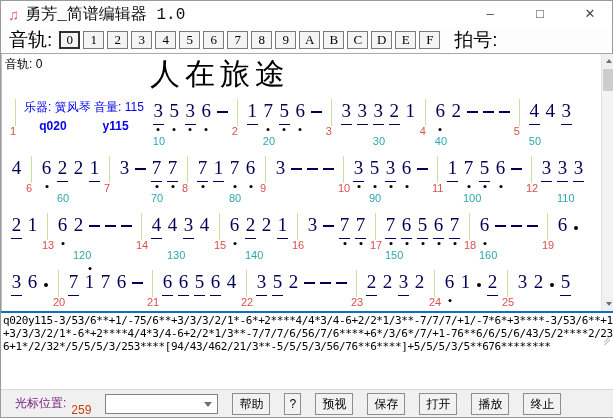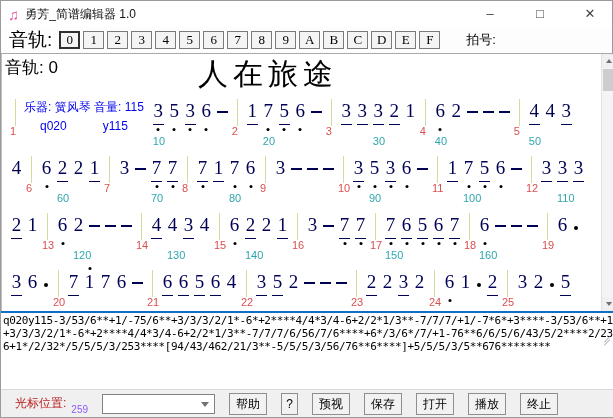--- a/index.html
+++ b/index.html
@@ -3,43 +3,43 @@
 <meta charset="utf-8">
 <style>
   * { box-sizing: border-box; margin: 0; padding: 0; }
   html,body { width:613px; height:418px; overflow:hidden; background:#fff;
               font-family:"Liberation Sans", sans-serif; }
   .window { position:relative; width:613px; height:418px; border:1px solid #9a9a9a; background:#fff; }
 
   
   .titlebar { height:26px; display:flex; align-items:center; padding-left:7px; background:#ffffff; position:relative; }
   .app-icon { color:#e84fa0; font-size:15px; line-height:1; margin-right:6px; }
-  .app-title { font-size:12px; color:#111; }
+  .app-title { font-size:16px; color:#111;font-family:Liberation Mono, monospace; }
   .win-controls { position:absolute; right:14px; top:0; height:26px; display:flex; align-items:center; gap:34px; }
   .win-btn { font-size:13px; color:#444; line-height:26px; width:16px; text-align:center; cursor:default; }
 
   
   .toolbar { height:27px; display:flex; align-items:center; padding-left:8px; background:#fdfdfd; border-bottom:1px solid #a8a8a8; }
   .tb-label { font-size:19px; color:#000; margin-right:7px; }
   .track-btns { display:flex; gap:3px; }
   .tbtn { width:21px; height:18px; background:#f4f4f4; border:1px solid #7a7a7a;
           font:13px "Liberation Serif", serif; color:#000; text-align:center; line-height:16px; }
   .tbtn.active { border:1px solid #2f2f2f; box-shadow:0 0 0 1px #2f2f2f inset; }
-  .timesig-label { font-size:13px; margin:0 6px 0 26px; }
+  .timesig-label { font-size:19px; margin:0 6px 0 14px; }
   .combo { position:relative; width:58px; height:21px; background:#fff; border:1px solid #8a8a8a;
            font-size:12px; line-height:19px; padding-left:5px; color:#000; }
   .combo .chev { position:absolute; right:5px; top:8px; width:0; height:0;
                  border-left:4px solid transparent; border-right:4px solid transparent; border-top:5px solid #707070; }
 
   
   .score { position:absolute; top:53px; left:0; width:613px; height:257px; background:#fff;
            border-left:1px solid #c0c0c0; overflow:hidden; }
-  .track-info { position:absolute; top:2px; left:3px; font-size:17px; color:#000; }
+  .track-info { position:absolute; top:2px; left:3px; font-size:12px; color:#000; }
   .song-title { position:absolute; top:0px; left:148px; font:30px "Liberation Serif", serif;
-                color:#000; letter-spacing:5px;margin-left:48px; }
+                color:#000; letter-spacing:5px; }
   .rows { padding:43px 14px 0 8px; }
   .row { height:57px; white-space:nowrap; }
 
   .tok { position:relative; display:inline-block; width:13px; height:54px; margin-right:3px;
          text-align:center; color:#000055; font:19px "Liberation Serif", serif; vertical-align:top; }
   .tok .glyph { position:absolute; top:4px; left:0; right:0; line-height:20px; }
   .tok .ul   { position:absolute; top:27px; left:1px; right:1px; height:1px; background:#000055; }
   .tok .dotb { position:absolute; top:31px; left:50%; transform:translateX(-50%); width:3px; height:3px; border-radius:50%; background:#000; }
   .tok .dota { position:absolute; top:-1px; left:50%; transform:translateX(-50%); width:3px; height:3px; border-radius:50%; background:#000; }
   .tok .pos  { position:absolute; top:38px; left:1px; font:11px "Liberation Sans",sans-serif;
@@ -47,21 +47,21 @@
   .tok-bar { width:11px; }
   .tok-bar .bline { position:absolute; left:5px; top:2px; width:1px; height:27px; background:#cede9e; }
   .tok-bar .bnum  { position:absolute; top:28px; left:0; font:11px "Liberation Sans",sans-serif;
                     color:#d94f4f; white-space:nowrap; }
   .tok-dash .dashline { position:absolute; top:14px; left:1px; right:1px; height:2px; background:#000055; }
   .tok-aug { width:8px; }
   .tok-aug .dotm { position:absolute; top:15px; left:50%; transform:translateX(-50%); width:4px; height:4px; border-radius:50%; background:#000; }
 
   .instr { display:inline-block; vertical-align:top; height:54px; margin-right:8px; padding-top:2px;
            color:#0000ee; font:12px "Liberation Sans",sans-serif; text-align:center; }
-  .instr .l2 { margin-top:3px; }
+  .instr .l2 { margin-top:3px;font-weight:bold; }
   .instr .l2 .c1 { margin-right:36px; }
 
   
   .vscroll { position:absolute; top:0; right:0; width:13px; height:257px; background:#f4f4f4; border-left:1px solid #e2e2e2; }
   .vs-up, .vs-down { position:absolute; left:0; width:13px; height:14px; background:#f0f0f0; }
   .vs-up { top:0; } .vs-down { bottom:0; }
   .vs-up .tri { margin:5px auto 0; width:0; height:0; border-left:3px solid transparent; border-right:3px solid transparent; border-bottom:4px solid #6f6f6f; }
   .vs-down .tri { margin:5px auto 0; width:0; height:0; border-left:3px solid transparent; border-right:3px solid transparent; border-top:4px solid #6f6f6f; }
   .vs-thumb { position:absolute; top:15px; left:1px; width:11px; height:22px; background:#cdcdcd; }
 
@@ -69,22 +69,22 @@
   .encoding { position:absolute; top:310px; left:0; width:613px; height:80px; background:#fff;
               border-top:2px solid #0f6fc5; padding:1px 14px 0 2px; }
   .enc-line { font:11px "DejaVu Sans Mono", monospace; color:#000; white-space:pre; line-height:13px;
               letter-spacing:-0.4px; }
   .enc-grip { position:absolute; right:3px; top:24px; width:8px; height:8px; }
   .enc-grip span { display:block; height:1px; background:#bdbdbd; margin-top:2px; transform:rotate(-45deg); }
 
   
   .statusbar { position:absolute; bottom:0; left:0; width:613px; height:28px; background:#f0f0f0;
                border-top:1px solid #d9d9d9; display:flex; align-items:center; padding:0 6px; }
-  .sb-label { font-size:12px; color:#b91c1c; margin-left:8px;text-align:right; }
-  .sb-value { font-size:10px; color:#8b5cf6; margin:12px 14px 0 5px; }
+  .sb-label { font-size:12px; color:#701a75; margin-left:8px;text-align:right; }
+  .sb-value { font-size:12px; color:#c2410c; margin:12px 14px 0 5px; }
   .sb-combo { position:relative; width:113px; height:20px; background:#fff; border:1px solid #828282; }
   .sb-combo .chev { position:absolute; right:5px; top:7px; width:0; height:0;
                     border-left:4px solid transparent; border-right:4px solid transparent; border-top:5px solid #707070; }
   .sb-buttons { display:flex; align-items:center; margin-left:14px; gap:9px; }
   .sbtn { height:22px; min-width:34px; padding:0 6px; background:#f2f2f2; border:1px solid #8e8e8e;
           font-size:12px; color:#000; line-height:20px; text-align:center; }
   .sbtn.narrow { min-width:17px; padding:0 4px; }
   .sbtn.gap-after { margin-right:5px; }
 </style>
 </head>

